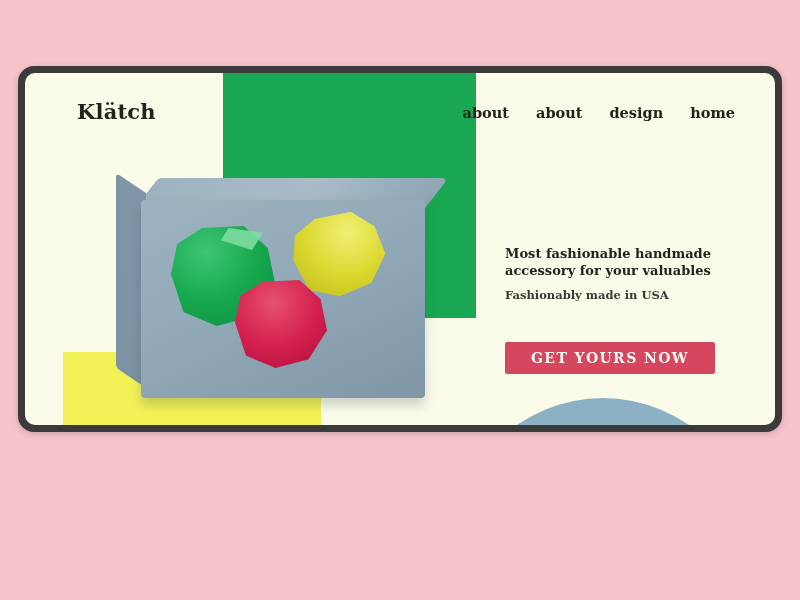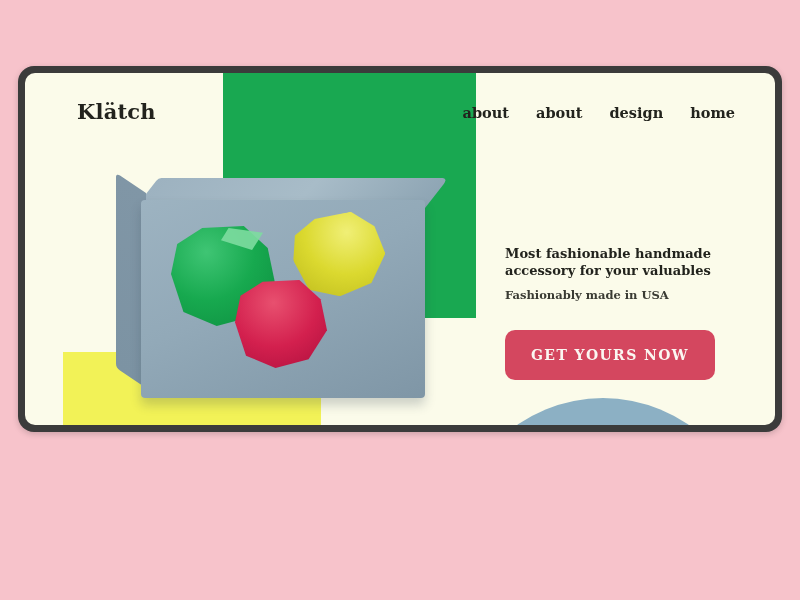--- a/index.html
+++ b/index.html
@@ -194,33 +194,33 @@
     font-size: 13px;
     line-height: 1.32;
     font-weight: bold;
     color: #22231d;
     margin: 12px 0 9px 0;
     max-width: 232px;
   }
   #subheadline {
     font-size: 11.5px;
     color: #3a3b33;
-    margin: 0 0 28px 0;
+    margin: 0 0 40px 0;
     font-weight: bold;
   }
   #cta-button {
     display: inline-block;
     background: #d4475f;
     color: #fbf7f2;
     font-size: 14px;
     font-weight: bold;
     letter-spacing: 1.4px;
-    padding: 17px 26px;
+    padding: 8px 26px;
     border: none;
-    border-radius: 10px;
+    border-radius: 2px;
     cursor: pointer;
     font-family: "DejaVu Serif", "Liberation Serif", serif;
   }
 
   
   #carousel-controls {
     position: absolute;
     left: 240px;
     top: 373px;
     display: flex;

